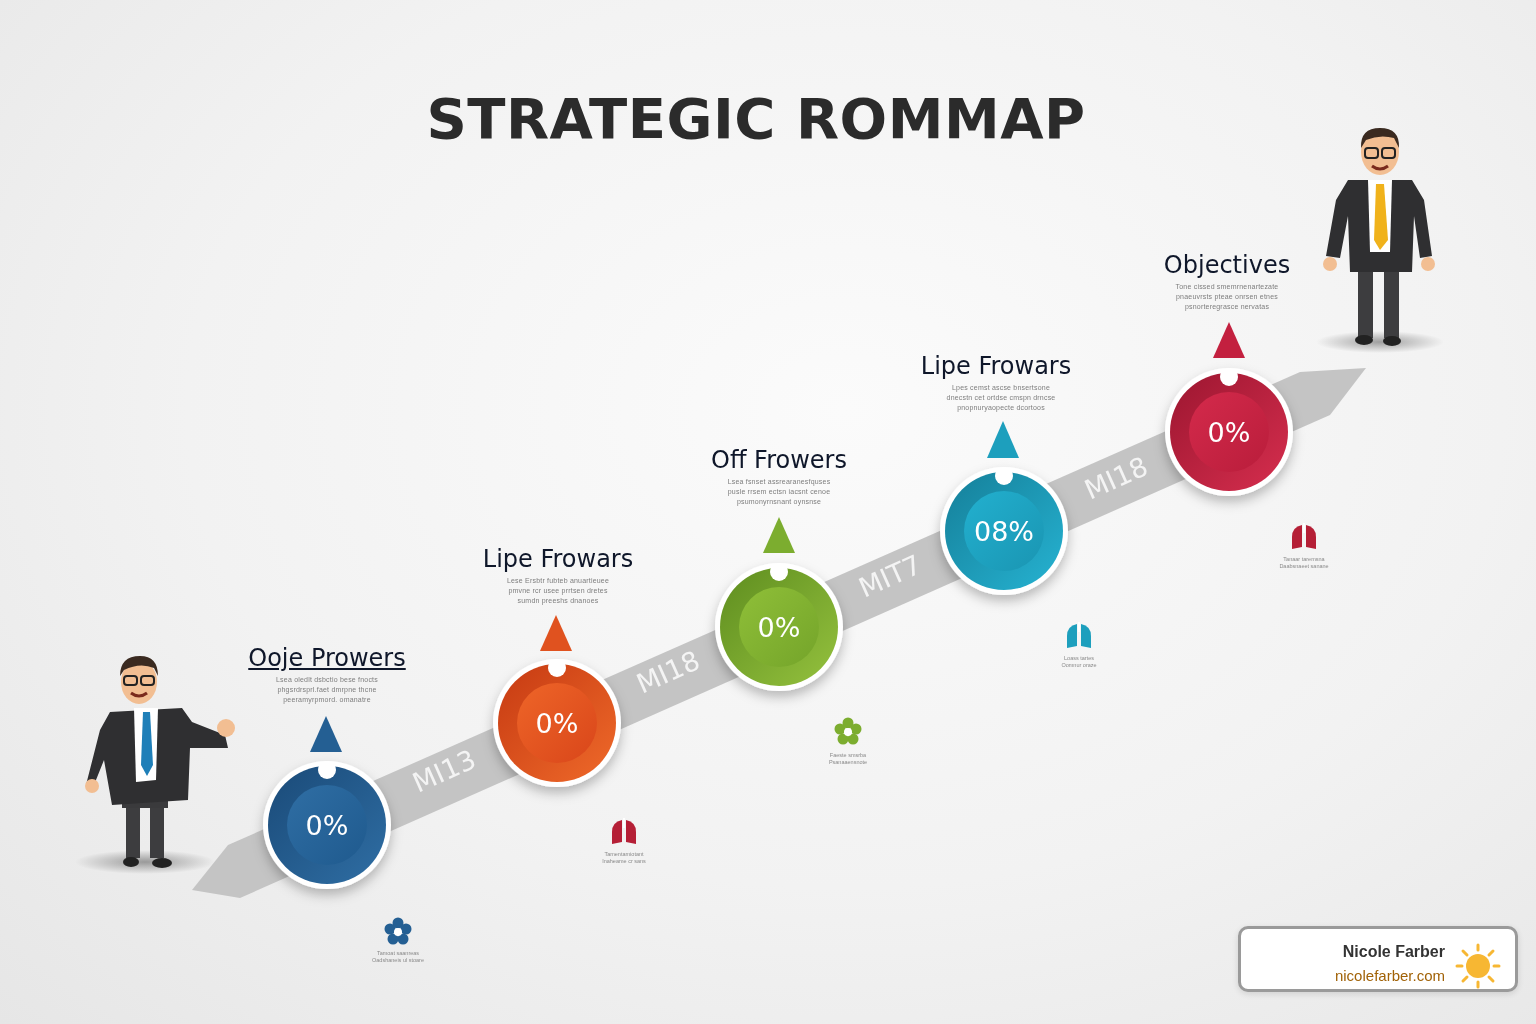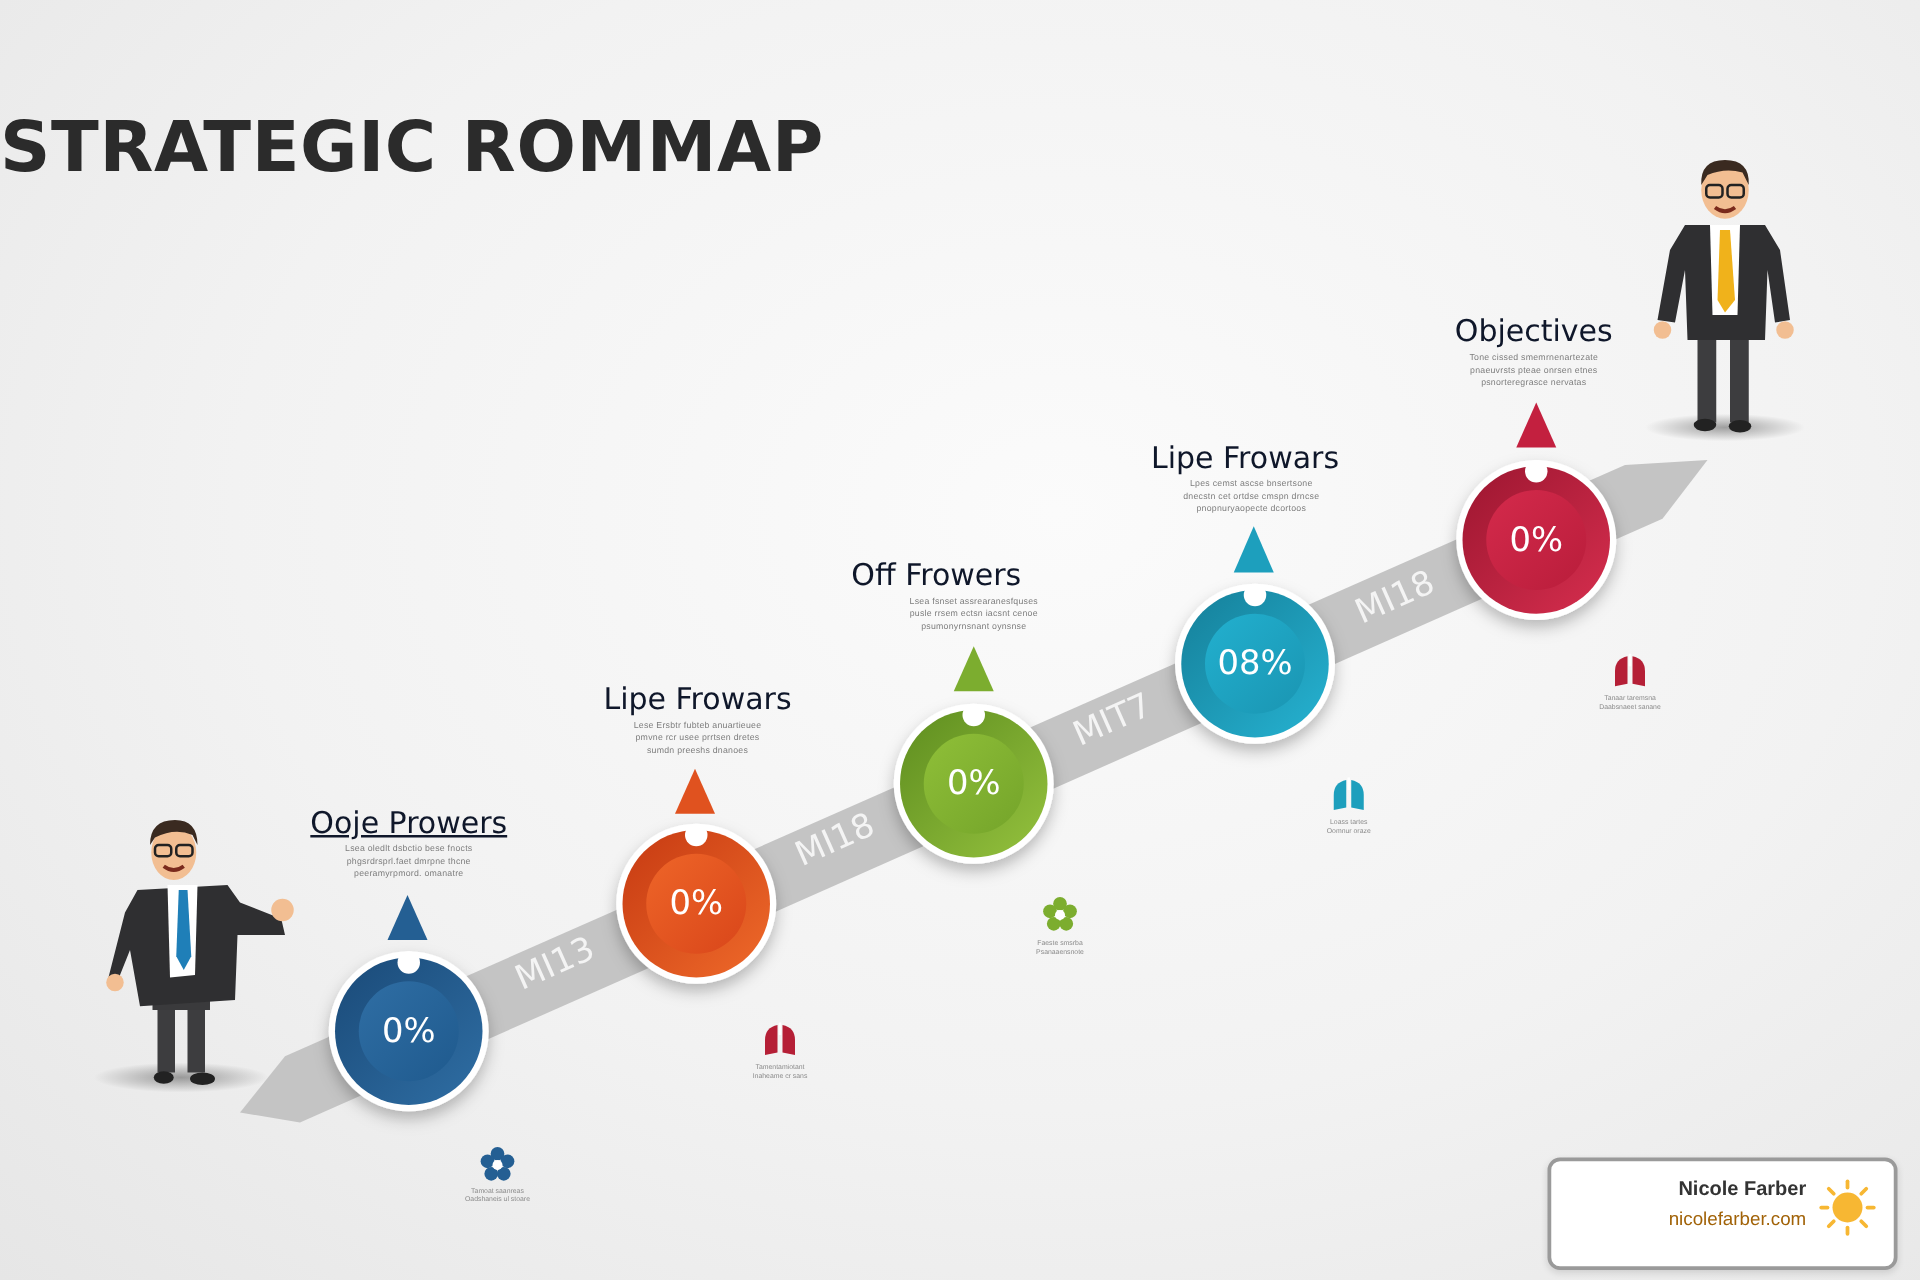--- a/index.html
+++ b/index.html
@@ -2,21 +2,21 @@
 <html><head>
 <meta charset="utf-8">
 <style>
   html, body { margin:0; padding:0; }
   body {
     width:1536px; height:1024px; overflow:hidden; position:relative;
     background: radial-gradient(ellipse at 55% 40%, #fbfbfb 0%, #f2f2f2 55%, #e6e6e6 100%);
     font-family: "Liberation Sans", "DejaVu Sans", sans-serif;
   }
   .title {
-    position:absolute; left:0; width:1512px; top:86px; 
+    position:absolute; left:0; width:1512px; top:86px; text-align:center;
     font-family: "DejaVu Sans", "Liberation Sans", sans-serif;
     font-weight:bold; font-size:56px; letter-spacing:0.5px; color:#2b2b2b;
   }
   svg.stage { position:absolute; left:0; top:0; }
   .ms-title {
     position:absolute; transform:translateX(-50%); white-space:nowrap;
     font-family: "DejaVu Sans", sans-serif; font-size:24px; color:#0f172a;
   }
   .ms-desc {
     position:absolute; transform:translateX(-50%); white-space:nowrap; text-align:center;
@@ -28,21 +28,21 @@
   }
   .seg-label {
     position:absolute; transform:translate(-50%,-50%) rotate(-24deg);
     font-family: "DejaVu Sans", sans-serif; font-size:27px; color:#f4f4f4; white-space:nowrap;
   }
   .icon-cap {
     position:absolute; transform:translateX(-50%); white-space:nowrap; text-align:center;
     font-size:5.5px; line-height:7px; color:#8a8a8a;
   }
   .badge {
-    position:absolute; left:1238px; top:926px; width:280px; height:90px;
+    position:absolute; left:1238px; top:926px; width:280px; height:66px;
     background:#ffffff; border:3px solid #9a9a9a; border-radius:10px; box-sizing:border-box;
     box-shadow: 0 2px 6px rgba(0,0,0,0.12);
     text-decoration: underline;
   }
   .badge-name {
     position:absolute; right:70px; top:14px; font-weight:bold; font-size:16px; color:#333; white-space:nowrap;
   }
   .badge-url {
     position:absolute; right:70px; top:38px; font-size:15px; color:#a16207; white-space:nowrap;
   }
@@ -226,21 +226,21 @@
   <div>peeramyrpmord. omanatre</div>
 </div>
 
 <div class="ms-title" style="left:558px; top:545px;">Lipe Frowars</div>
 <div class="ms-desc" style="left:558px; top:576px;">
   <div>Lese Ersbtr fubteb anuartieuee</div>
   <div>pmvne rcr usee prrtsen dretes</div>
   <div>sumdn preeshs dnanoes</div>
 </div>
 
-<div class="ms-title" style="left:749px; top:446px;">Off Frowers</div>
+<div class="ms-title" style="left:779px; top:446px;">Off Frowers</div>
 <div class="ms-desc" style="left:779px; top:477px;">
   <div>Lsea fsnset assrearanesfquses</div>
   <div>pusle rrsem ectsn iacsnt cenoe</div>
   <div>psumonyrnsnant oynsnse</div>
 </div>
 
 <div class="ms-title" style="left:996px; top:352px;">Lipe Frowars</div>
 <div class="ms-desc" style="left:1001px; top:383px;">
   <div>Lpes cemst ascse bnsertsone</div>
   <div>dnecstn cet ortdse cmspn drncse</div>

